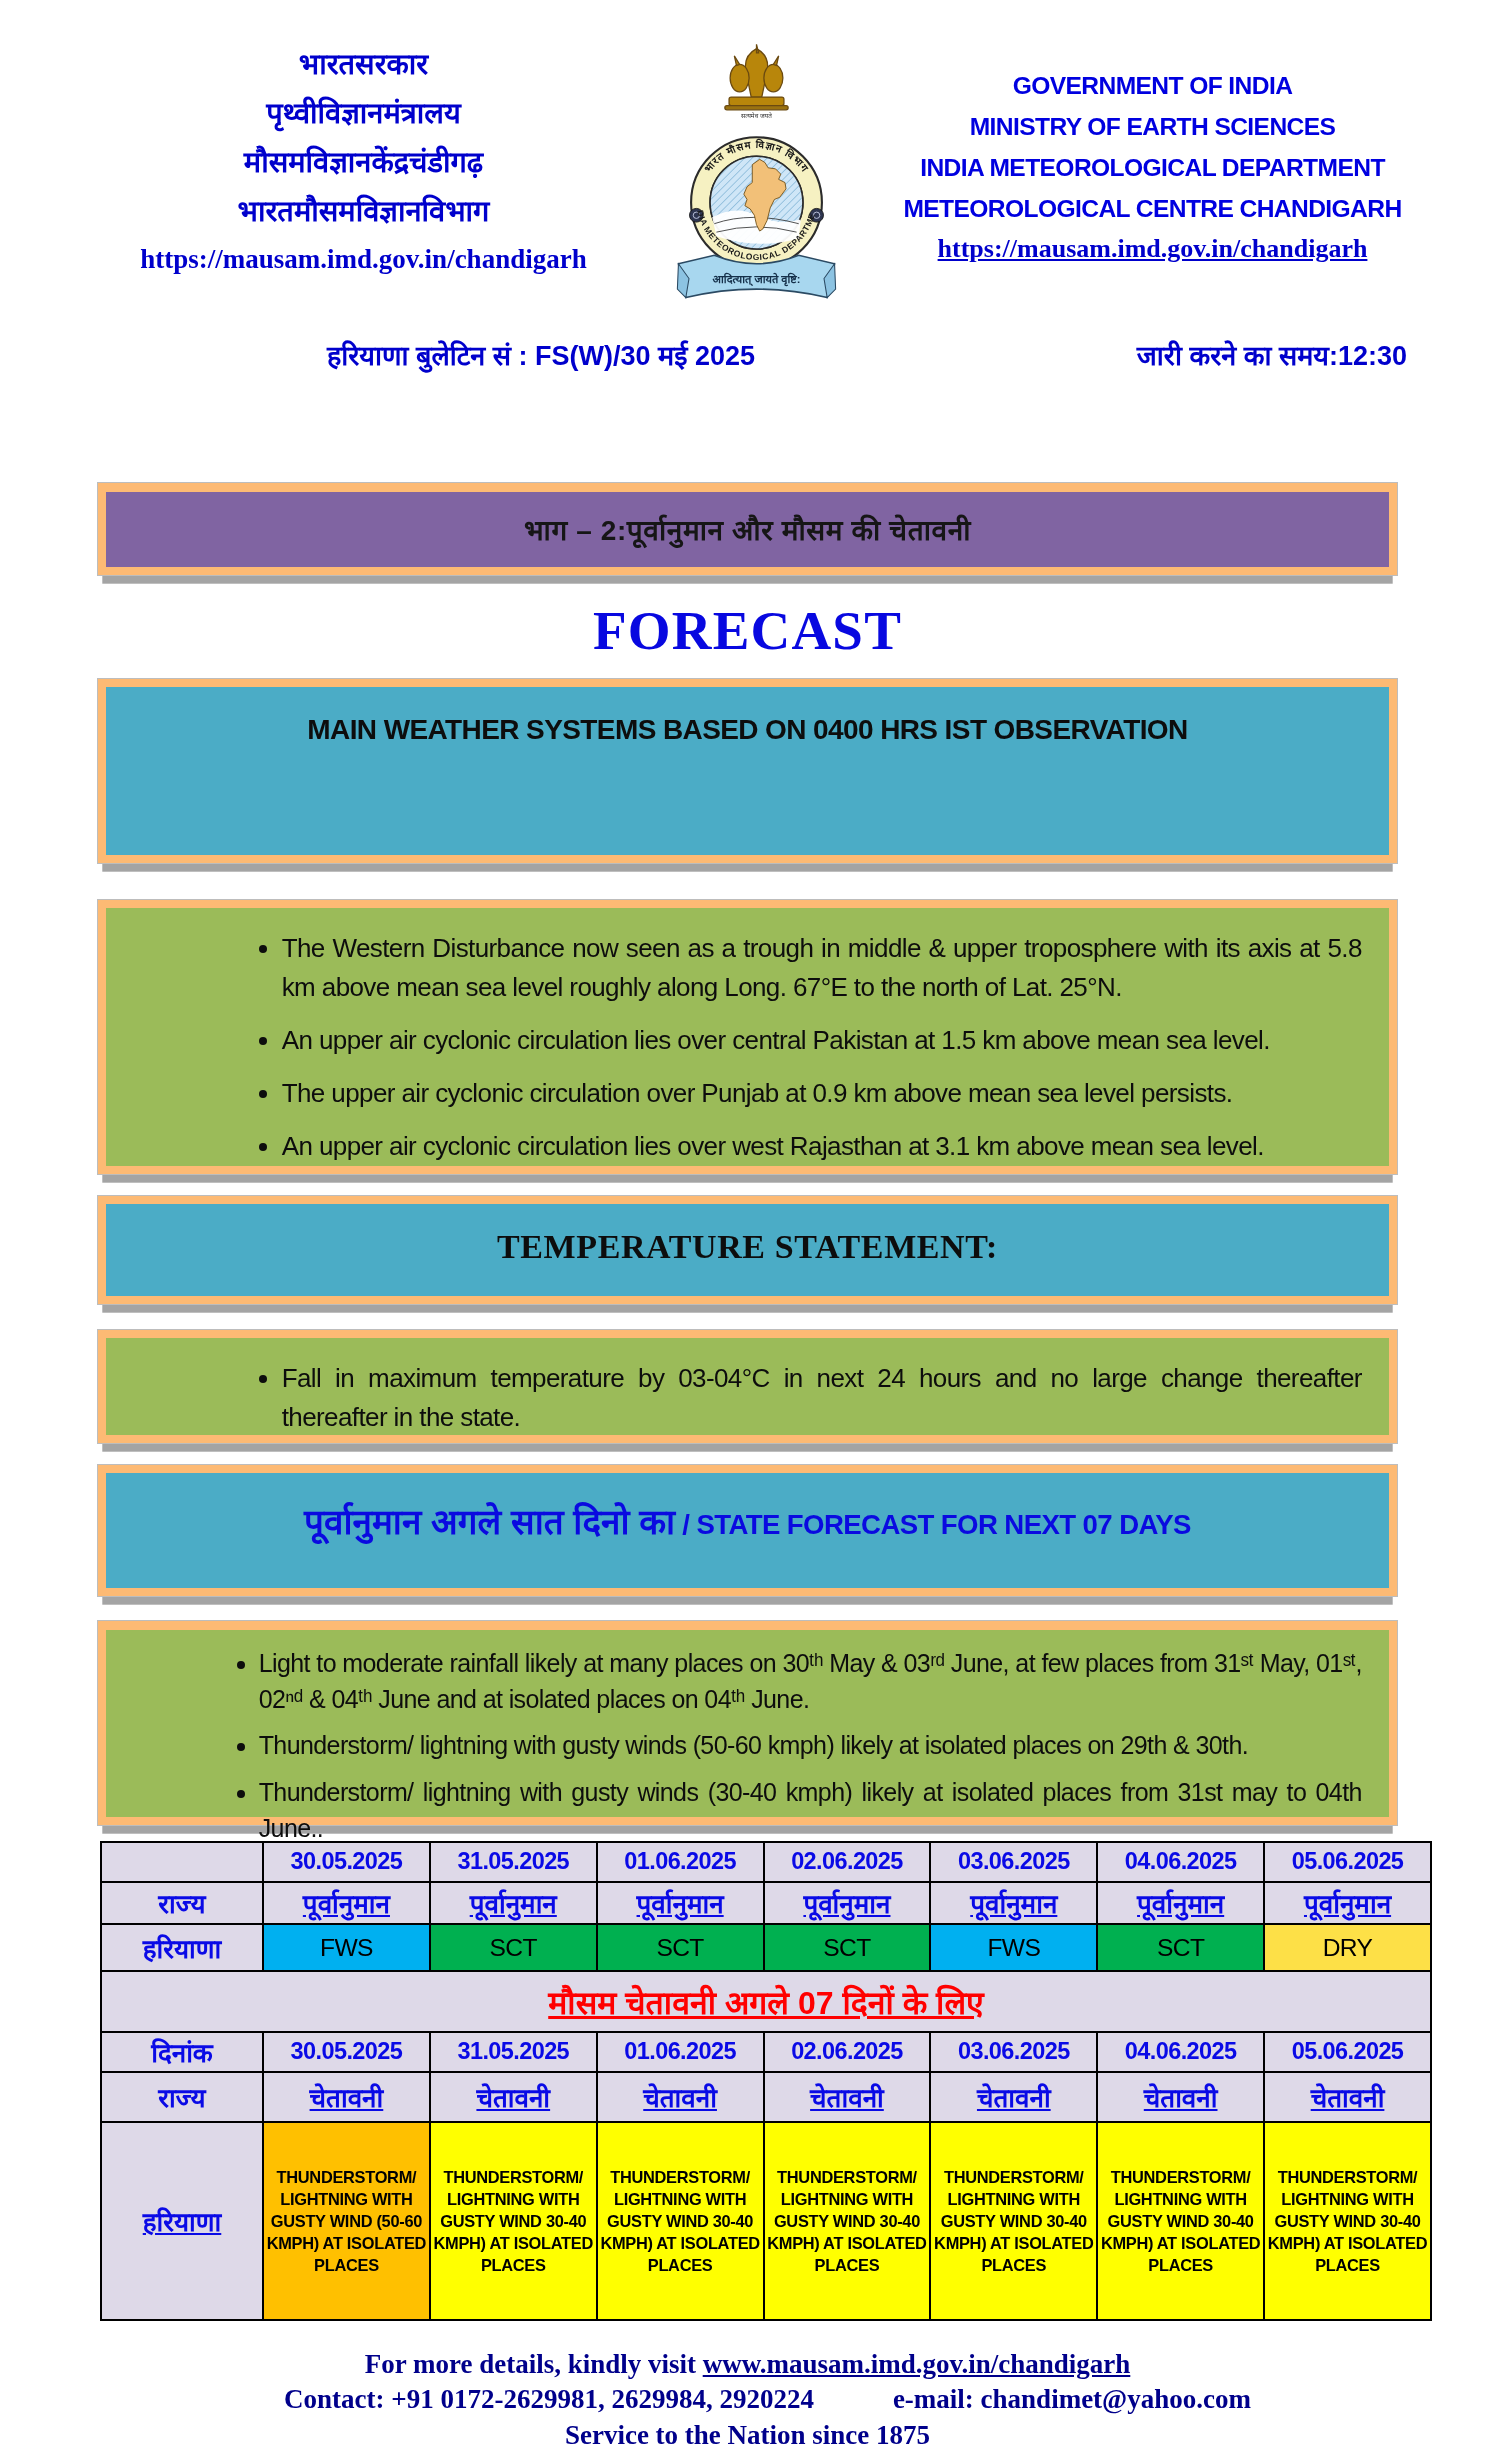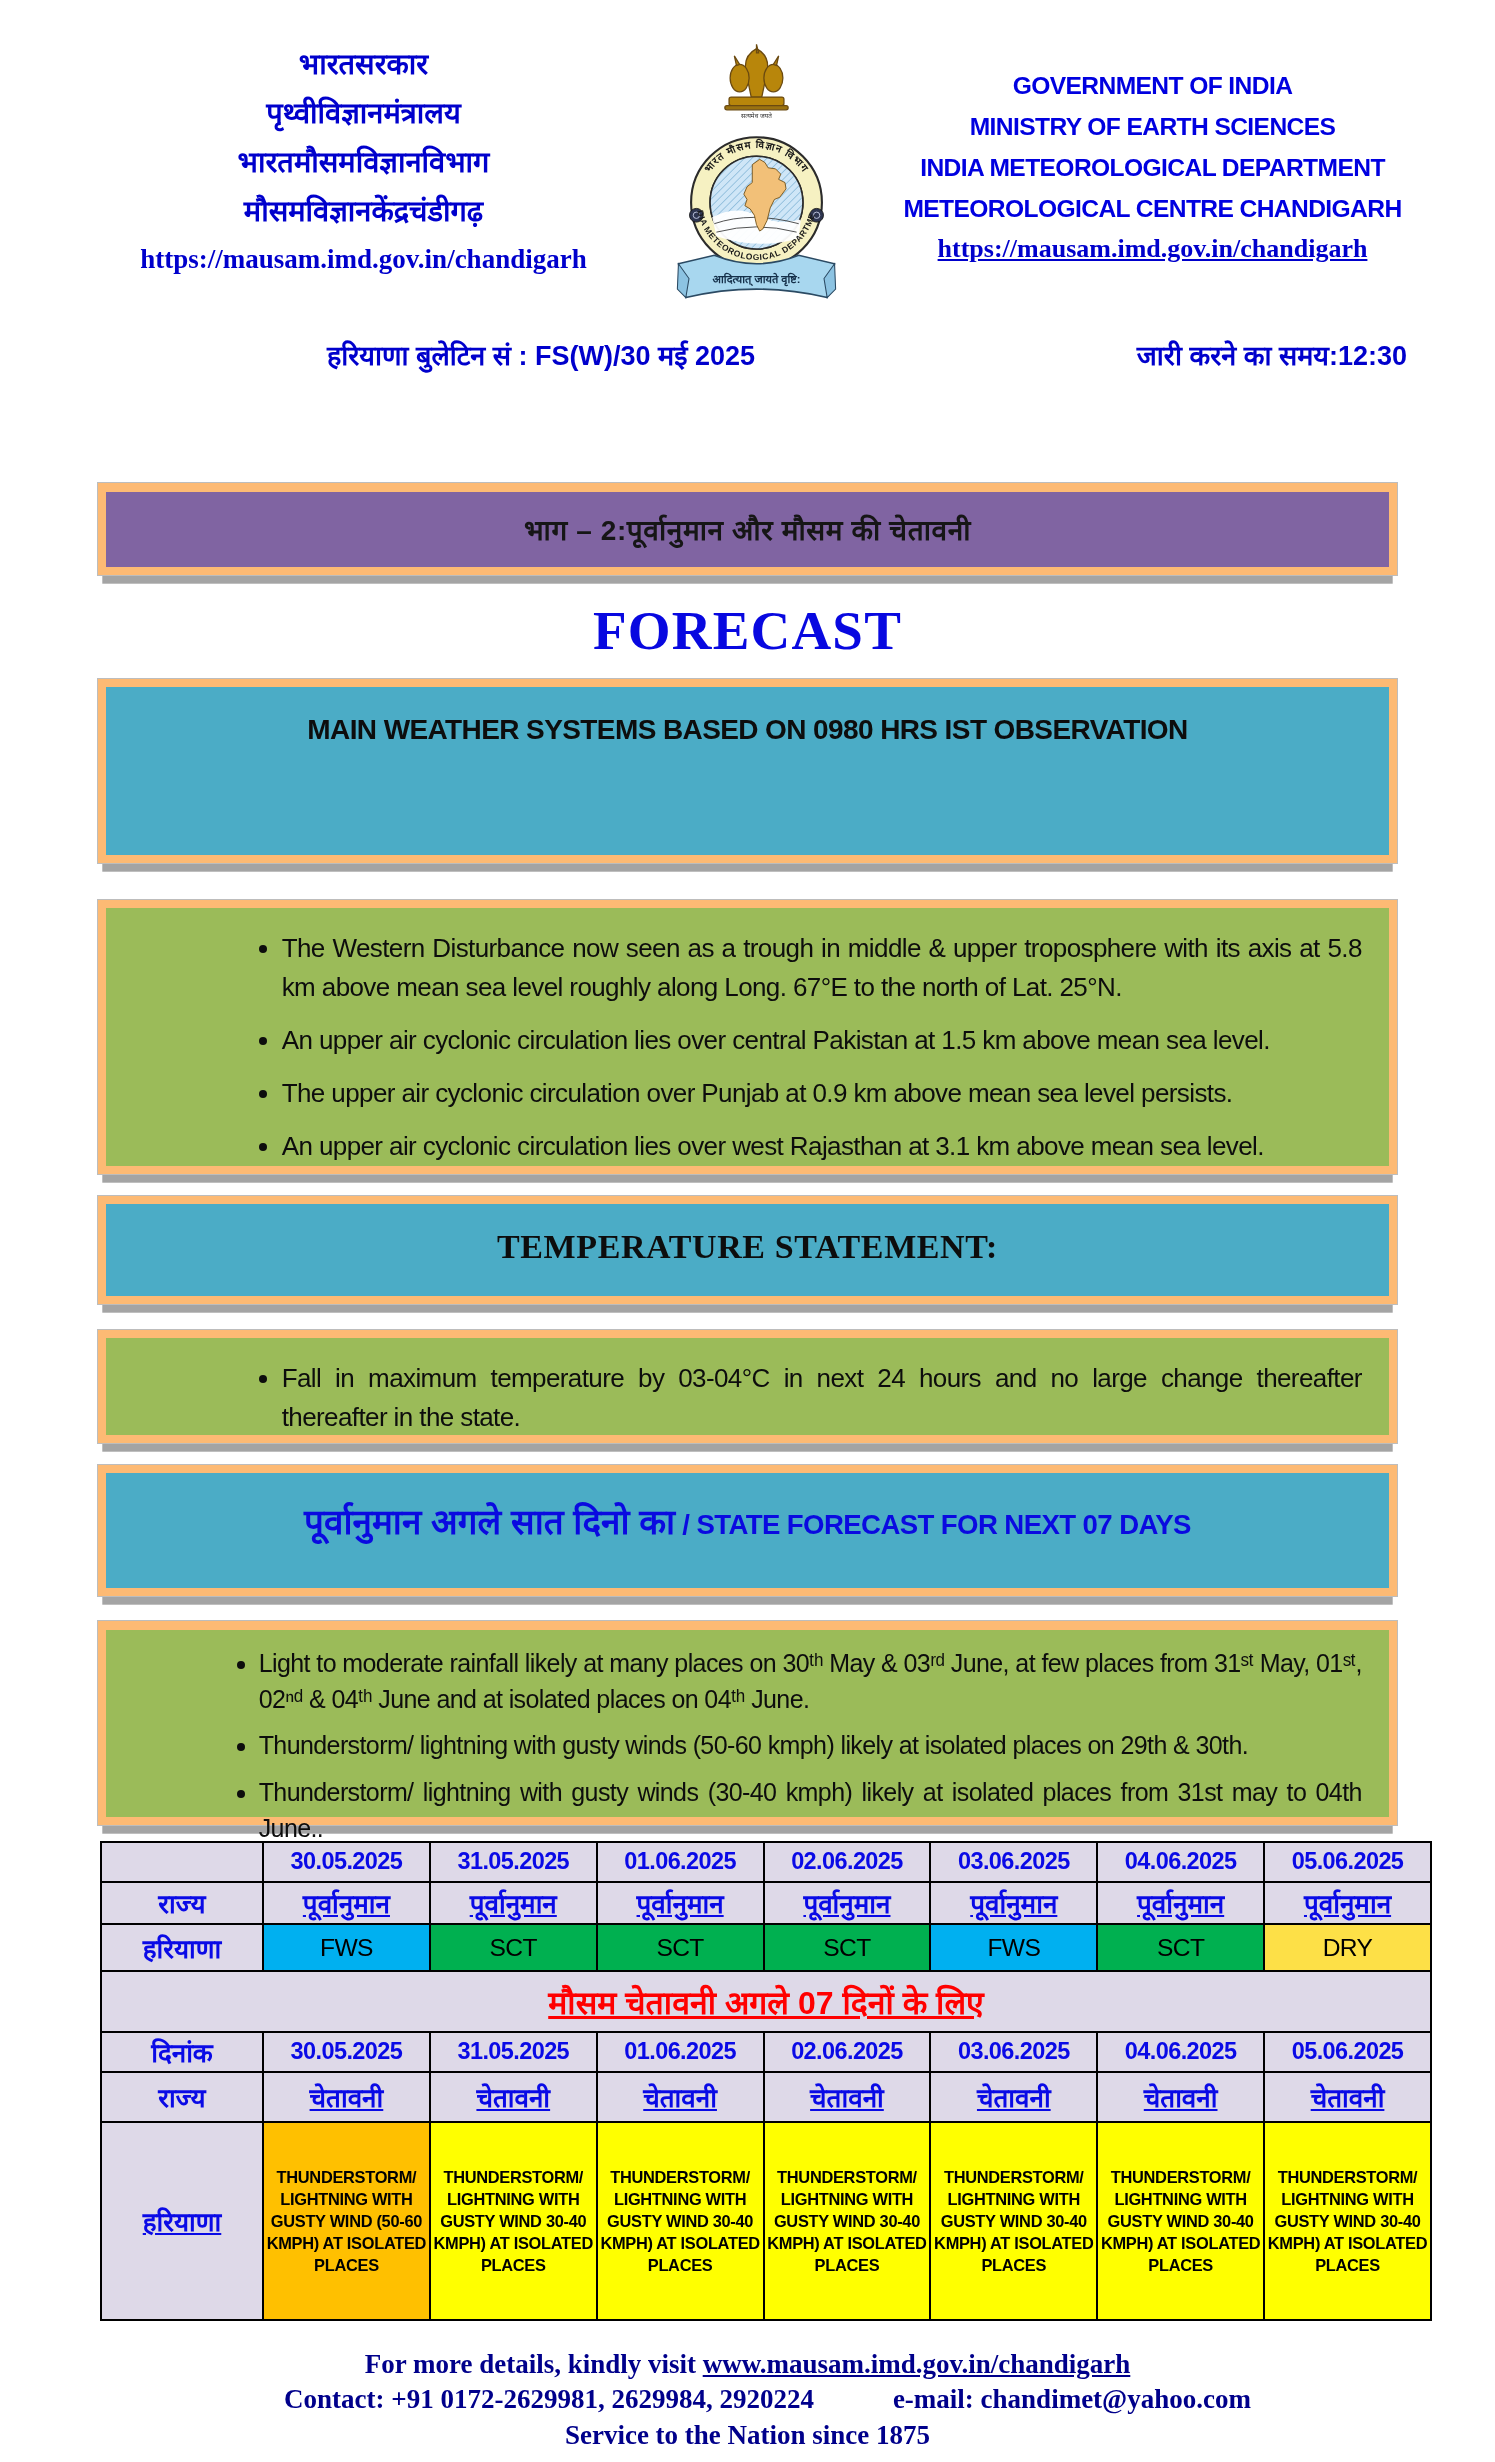--- a/index.html
+++ b/index.html
@@ -66,22 +66,22 @@
   .footer .f2{display:flex;justify-content:center;gap:79px;font-size:27px;margin-top:4.7px;padding-left:40px;}
   .footer .f3{font-size:27px;margin-top:4.7px;}
 </style>
 </head>
 <body>
 
 <div class="header">
   <div class="h-left">
     <div class="hline">भारतसरकार</div>
     <div class="hline">पृथ्वीविज्ञानमंत्रालय</div>
+    <div class="hline">मौसमविज्ञानकेंद्रचंडीगढ़</div>
     <div class="hline">भारतमौसमविज्ञानविभाग</div>
-    <div class="hline">मौसमविज्ञानकेंद्रचंडीगढ़</div>
     <div class="url">https://mausam.imd.gov.in/chandigarh</div>
   </div>
 
   <div class="h-logo">
     <svg width="211" height="279" viewBox="0 0 200 264">
 
       <g fill="#B8860B" stroke="#6b4a10" stroke-width="1.2">
         <path d="M100 6 q-13 7 -10 22 l5 24 h10 l5 -24 q3 -15 -10 -22 z"></path>
         <ellipse cx="84" cy="34" rx="9" ry="13"></ellipse>
         <ellipse cx="116" cy="34" rx="9" ry="13"></ellipse>
@@ -143,21 +143,21 @@
   <span class="m-time">जारी करने का समय:12:30</span>
 </div>
 
 <div class="frame mt-top mb40">
   <div class="banner-purple" style="background-color: rgb(128, 100, 162);">भाग – 2:पूर्वानुमान  और  मौसम  की  चेतावनी</div>
 </div>
 
 <h1 class="forecast">FORECAST</h1>
 
 <div class="frame mt20 mb60">
-  <div class="banner-teal b1" style="background-color: rgb(75, 172, 198);">MAIN WEATHER SYSTEMS BASED ON 0980 HRS IST OBSERVATION</div>
+  <div class="banner-teal b1" style="background-color: rgb(75, 172, 198);">MAIN WEATHER SYSTEMS BASED ON 0400 HRS IST OBSERVATION</div>
 </div>
 
 <div class="frame mb34">
   <div class="green g1" style="background-color: rgb(155, 187, 89);">
     <ul class="blist">
         <li>The Western Disturbance now seen as a trough in middle &amp; upper troposphere with its axis at 5.8 km above mean sea level roughly along Long. 67°E to the north of Lat. 25°N.</li>
         <li>An upper air cyclonic circulation lies over central Pakistan at 1.5 km above mean sea level.</li>
         <li>The upper air cyclonic circulation over Punjab at 0.9 km above mean sea level persists.</li>
         <li>An upper air cyclonic circulation lies over west Rajasthan at 3.1 km above mean sea level.</li>
       </ul>

